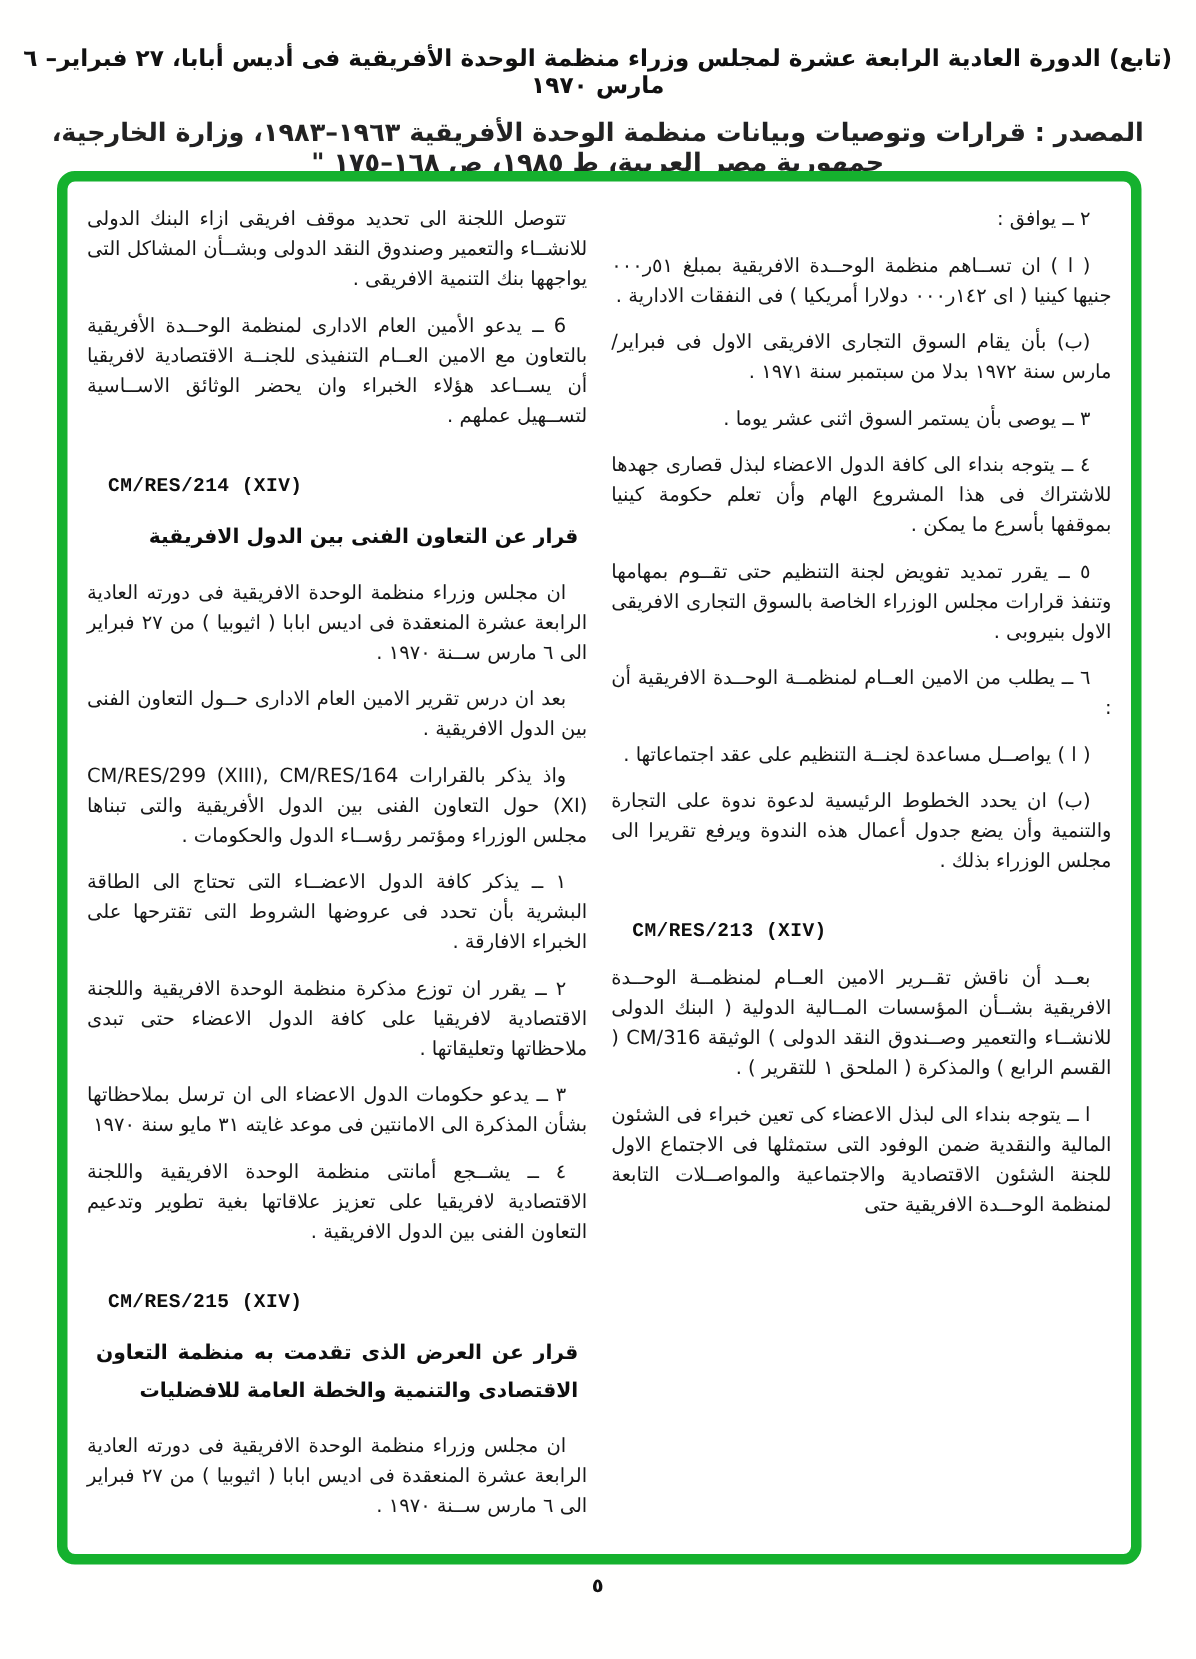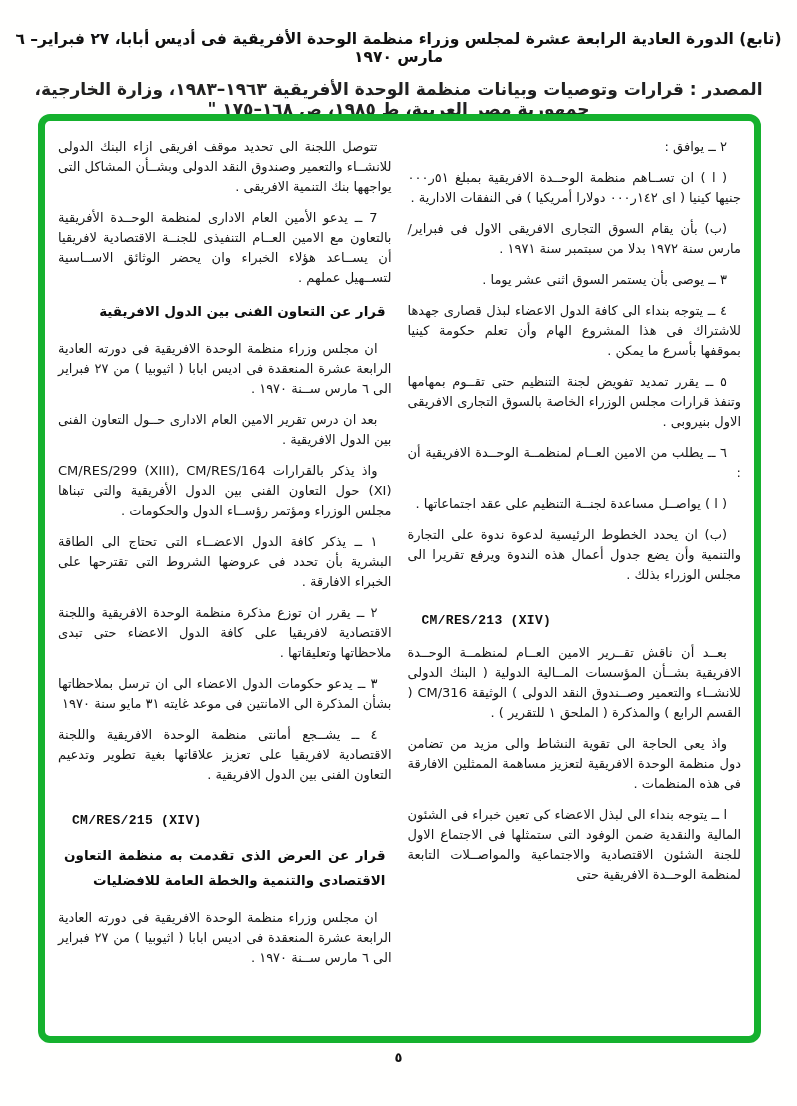--- a/index.html
+++ b/index.html
@@ -93,26 +93,26 @@
           <div class="blk para">( ا ) ان تســاهم منظمة الوحــدة الافريقية بمبلغ ٥١ر٠٠٠ جنيها كينيا ( اى ١٤٢ر٠٠٠ دولارا أمريكيا ) فى النفقات الادارية .</div>
           <div class="blk para">(ب) بأن يقام السوق التجارى الافريقى الاول فى فبراير/مارس سنة ١٩٧٢ بدلا من سبتمبر سنة ١٩٧١ .</div>
           <div class="blk para">٣ ــ يوصى بأن يستمر السوق اثنى عشر يوما .</div>
           <div class="blk para">٤ ــ يتوجه بنداء الى كافة الدول الاعضاء لبذل قصارى جهدها للاشتراك فى هذا المشروع الهام وأن تعلم حكومة كينيا بموقفها بأسرع ما يمكن .</div>
           <div class="blk para">٥ ــ يقرر تمديد تفويض لجنة التنظيم حتى تقــوم بمهامها وتنفذ قرارات مجلس الوزراء الخاصة بالسوق التجارى الافريقى الاول بنيروبى .</div>
           <div class="blk para">٦ ــ يطلب من الامين العــام لمنظمــة الوحــدة الافريقية أن :</div>
           <div class="blk para">( ا ) يواصــل مساعدة لجنــة التنظيم على عقد اجتماعاتها .</div>
           <div class="blk para">(ب) ان يحدد الخطوط الرئيسية لدعوة ندوة على التجارة والتنمية وأن يضع جدول أعمال هذه الندوة ويرفع تقريرا الى مجلس الوزراء بذلك .</div>
           <div class="blk code">CM/RES/213 (XIV)</div>
           <div class="blk para">بعــد أن ناقش تقــرير الامين العــام لمنظمــة الوحــدة الافريقية بشــأن المؤسسات المــالية الدولية ( البنك الدولى للانشــاء والتعمير وصــندوق النقد الدولى ) الوثيقة CM/316 ( القسم الرابع ) والمذكرة ( الملحق ١ للتقرير ) .</div>
-          <div class="blk para">واذ يعى الحاجة الى تقوية النشاط والى مزيد من تضامن دول منظمة الوحدة الافريقية لتعزيز مساهمة الممثلين الافارقة فى هذه المنظمات .</div>
           <div class="blk para">ا ــ يتوجه بنداء الى لبذل الاعضاء كى تعين خبراء فى الشئون المالية والنقدية ضمن الوفود التى ستمثلها فى الاجتماع الاول للجنة الشئون الاقتصادية والاجتماعية والمواصــلات التابعة لمنظمة الوحــدة الافريقية حتى</div>
         </div>
       <div class="col" id="col-left">
           <div class="blk para">تتوصل اللجنة الى تحديد موقف افريقى ازاء البنك الدولى للانشــاء والتعمير وصندوق النقد الدولى وبشــأن المشاكل التى يواجهها بنك التنمية الافريقى .</div>
-          <div class="blk para">7 ــ يدعو الأمين العام الادارى لمنظمة الوحــدة الأفريقية بالتعاون مع الامين العــام التنفيذى للجنــة الاقتصادية لافريقيا أن يســاعد هؤلاء الخبراء وان يحضر الوثائق الاســاسية لتســهيل عملهم .</div>
+          <div class="blk para">6 ــ يدعو الأمين العام الادارى لمنظمة الوحــدة الأفريقية بالتعاون مع الامين العــام التنفيذى للجنــة الاقتصادية لافريقيا أن يســاعد هؤلاء الخبراء وان يحضر الوثائق الاســاسية لتســهيل عملهم .</div>
+          <div class="blk code">CM/RES/214 (XIV)</div>
           <div class="blk heading">قرار عن التعاون الفنى بين الدول الافريقية</div>
           <div class="blk para">ان مجلس وزراء منظمة الوحدة الافريقية فى دورته العادية الرابعة عشرة المنعقدة فى اديس ابابا ( اثيوبيا ) من ٢٧ فبراير الى ٦ مارس ســنة ١٩٧٠ .</div>
           <div class="blk para">بعد ان درس تقرير الامين العام الادارى حــول التعاون الفنى بين الدول الافريقية .</div>
           <div class="blk para">واذ يذكر بالقرارات CM/RES/299 (XIII), CM/RES/164 (XI) حول التعاون الفنى بين الدول الأفريقية والتى تبناها مجلس الوزراء ومؤتمر رؤســاء الدول والحكومات .</div>
           <div class="blk para">١ ــ يذكر كافة الدول الاعضــاء التى تحتاج الى الطاقة البشرية بأن تحدد فى عروضها الشروط التى تقترحها على الخبراء الافارقة .</div>
           <div class="blk para">٢ ــ يقرر ان توزع مذكرة منظمة الوحدة الافريقية واللجنة الاقتصادية لافريقيا على كافة الدول الاعضاء حتى تبدى ملاحظاتها وتعليقاتها .</div>
           <div class="blk para">٣ ــ يدعو حكومات الدول الاعضاء الى ان ترسل بملاحظاتها بشأن المذكرة الى الامانتين فى موعد غايته ٣١ مايو سنة ١٩٧٠</div>
           <div class="blk para">٤ ــ يشــجع أمانتى منظمة الوحدة الافريقية واللجنة الاقتصادية لافريقيا على تعزيز علاقاتها بغية تطوير وتدعيم التعاون الفنى بين الدول الافريقية .</div>
           <div class="blk code">CM/RES/215 (XIV)</div>
           <div class="blk heading">قرار عن العرض الذى تقدمت به منظمة التعاون الاقتصادى والتنمية والخطة العامة للافضليات</div>

